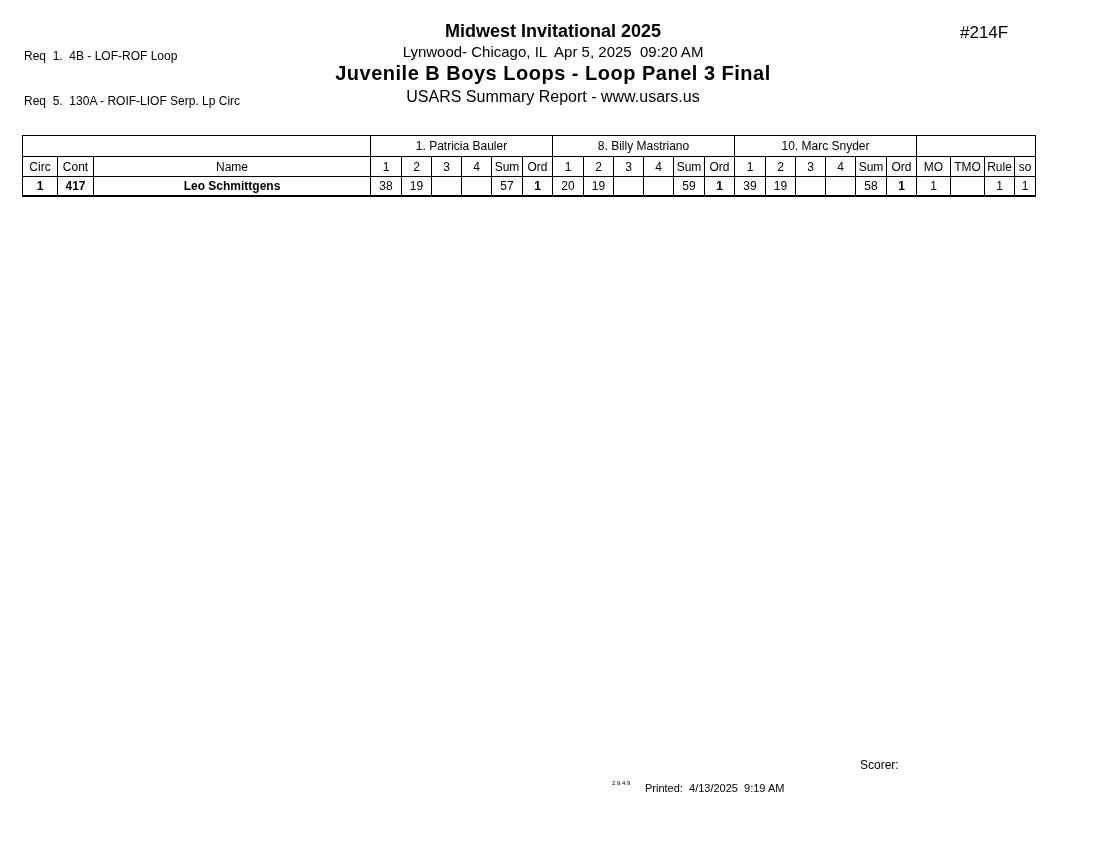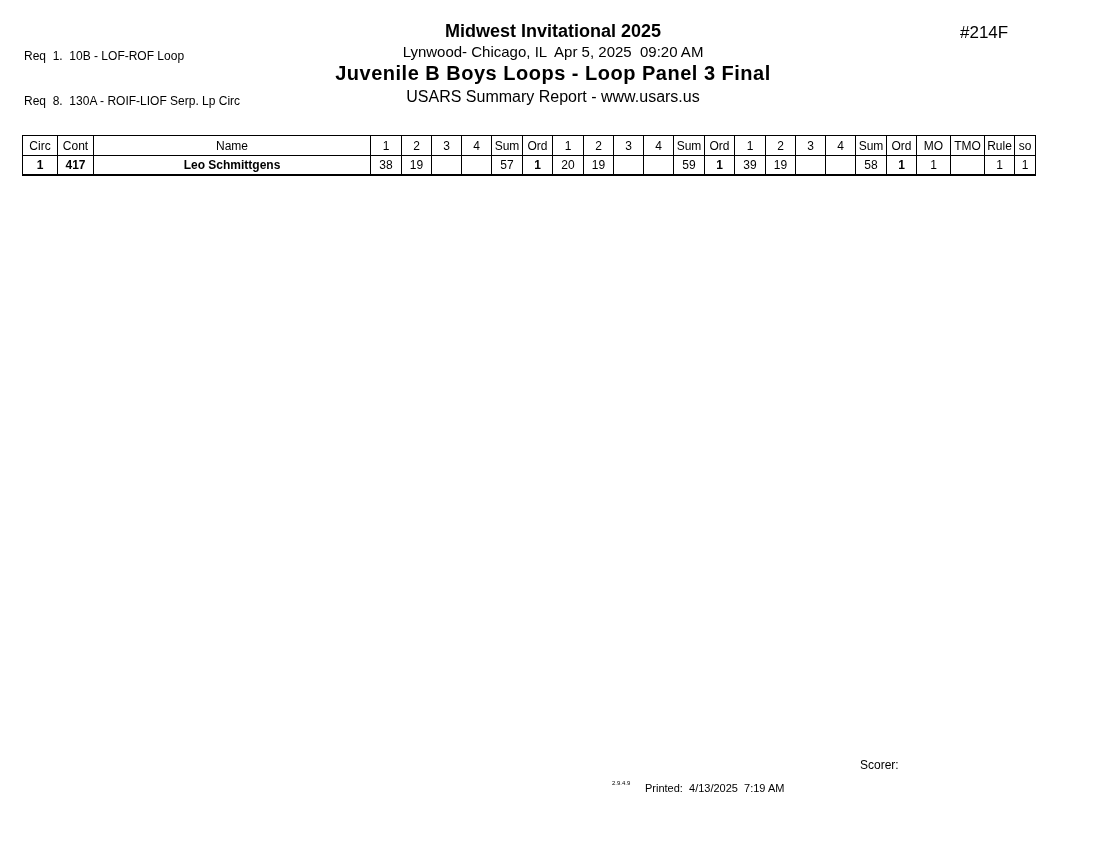--- a/index.html
+++ b/index.html
@@ -51,22 +51,22 @@
   td.thickR { border-right: 3px solid #000; }
 
   .footer-version { position: absolute; left: 612px; top: 780px; font-size: 6px; }
   .footer-printed { position: absolute; left: 645px; top: 782px; font-size: 11px; white-space: pre; }
   .footer-scorer  { position: absolute; left: 860px; top: 758px; font-size: 12px; }
 </style>
 </head>
 <body>
 
 <div class="req-block">
-  <div>Req  1.  10B - LOF-ROF Loop</div>
-  <div>Req  8.  130A - ROIF-LIOF Serp. Lp Circ</div>
+  <div>Req  1.  4B - LOF-ROF Loop</div>
+  <div>Req  5.  130A - ROIF-LIOF Serp. Lp Circ</div>
 </div>
 
 <div class="center-head">
   <div class="t1">Midwest Invitational 2025</div>
   <div class="t2">Lynwood- Chicago, IL  Apr 5, 2025  09:20 AM</div>
   <div class="t3">Juvenile B Boys Loops - Loop Panel 3 Final</div>
   <div class="t4">USARS Summary Report - www.usars.us</div>
 </div>
 
 <div class="event-num">#214F</div>
@@ -93,20 +93,27 @@
       <col style="width:30px">
       <col style="width:30px">
       <col style="width:31px">
       <col style="width:30px">
     <col style="width:34px">
       <col style="width:34px">
       <col style="width:30px">
       <col style="width:21px">
   </colgroup>
   <tbody>
+      <tr class="judge-row">
+    <td colspan="3" class="noborder"></td>
+    <td colspan="6" class="judge-name">1.  Patricia Bauler</td>
+    <td colspan="6" class="judge-name">8.  Billy Mastriano</td>
+    <td colspan="6" class="judge-name">10.  Marc Snyder</td>
+    <td colspan="4" class="noborder"></td>
+  </tr>
   <tr class="header-row">
     <td class="left">Circ</td>
     <td class="left">Cont</td>
     <td class="left">Name</td>
 
     <td>1</td>
     <td>2</td>
     <td>3</td>
     <td>4</td>
     <td>Sum</td>
@@ -159,14 +166,14 @@
 
     <td>1</td>
     <td></td>
     <td>1</td>
     <td>1</td>
   </tr>
 </tbody>
   </table>
 
 <div class="footer-version">2.9.4.9</div>
-<div class="footer-printed">Printed:  4/13/2025  7:19 AM</div>
+<div class="footer-printed">Printed:  4/13/2025  9:19 AM</div>
 <div class="footer-scorer">Scorer:</div>
 
 </body></html>

